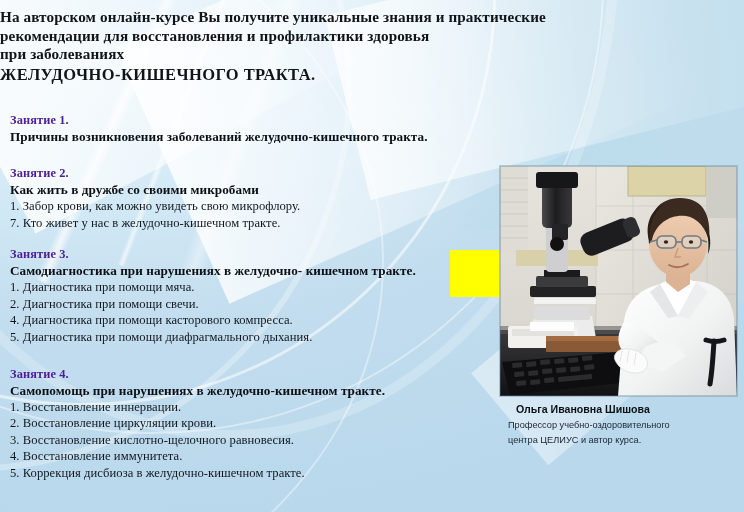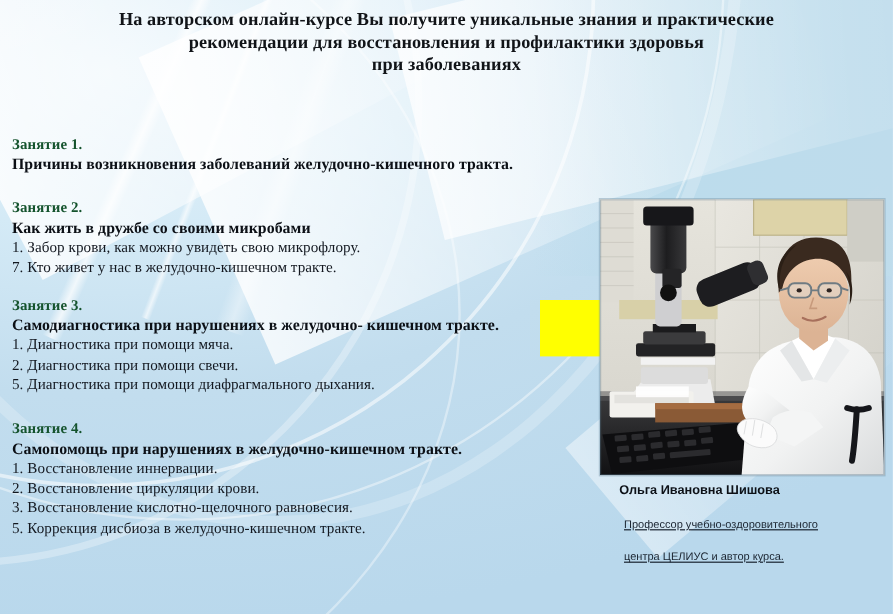--- a/index.html
+++ b/index.html
@@ -109,21 +109,21 @@
     left: 470px; top: 250px; width: 340px; height: 120px;
     transform: rotate(-40deg);
     background: linear-gradient(100deg, rgba(255,255,255,0.45) 0%, rgba(255,255,255,0.05) 70%, rgba(255,255,255,0) 100%);
   }
 
   
   .title-block {
     position: absolute;
     left: 0; top: 8px;
     width: 744px;
-    text-align: center;
+    text-align: left;
     color: #111418;
     font-weight: bold;
     line-height: 1.22;
   }
   .title-line {
     display: block;
     font-size: 15.2px;
     letter-spacing: 0.1px;
     white-space: nowrap;
   }
@@ -135,21 +135,21 @@
 
   
   .lessons {
     position: absolute;
     left: 10px;
     top: 112px;
     width: 470px;
   }
   .lesson { margin-bottom: 2px; }
   .lesson-num {
-    color: #14532d;
+    color: #4c1d95;
     font-weight: bold;
     font-size: 12.4px;
     line-height: 16px;
     margin: 0;
     letter-spacing: 0.1px;
   }
   .lesson-title {
     color: #0c1016;
     font-weight: bold;
     font-size: 13.2px;
@@ -202,22 +202,21 @@
     font-size: 10.6px;
     font-weight: bold;
     color: #0d1117;
     line-height: 14px;
     margin: 0 0 3px 12px;
   }
   .caption-role {
     font-size: 9.2px;
     color: #1a2430;
     line-height: 11.4px;
-    margin: 16px;
-    text-decoration: underline;
+    margin: 4px;
   }
 </style>
 </head>
 <body>
 
 <div id="slide">
 
   <div class="bg-base"></div>
   <div class="bg-right-flat"></div>
   <div class="swoosh">
@@ -233,20 +232,21 @@
     <div class="tri tri-b"></div>
     <div class="tri tri-c"></div>
     <div class="tri tri-d"></div>
     <div class="tri tri-e"></div>
   </div>
 
   <div class="title-block">
     <span class="title-line">На авторском онлайн-курсе Вы получите уникальные знания и практические</span>
     <span class="title-line">рекомендации для восстановления и профилактики здоровья</span>
     <span class="title-line">при заболеваниях</span>
+    <span class="title-line big">ЖЕЛУДОЧНО-КИШЕЧНОГО ТРАКТА.</span>
   </div>
 
   <div class="lessons">
 
     <div class="lesson">
       <p class="lesson-num">Занятие 1.</p>
       <p class="lesson-title">Причины возникновения заболеваний желудочно-кишечного тракта.</p>
     </div>
 
     <div class="gap-md"></div>
@@ -261,33 +261,35 @@
     </div>
 
     <div class="gap-sm"></div>
 
     <div class="lesson">
       <p class="lesson-num">Занятие 3.</p>
       <p class="lesson-title">Самодиагностика при нарушениях в желудочно- кишечном тракте.</p>
       <ul class="lesson-items">
         <li>1. Диагностика при помощи мяча.</li>
         <li>2. Диагностика при помощи свечи.</li>
+        <li>4. Диагностика при помощи касторового компресса.</li>
         <li>5. Диагностика при помощи диафрагмального дыхания.</li>
       </ul>
     </div>
 
     <div class="gap-md"></div>
 
     <div class="lesson">
       <p class="lesson-num">Занятие 4.</p>
       <p class="lesson-title">Самопомощь при нарушениях в желудочно-кишечном тракте.</p>
       <ul class="lesson-items">
         <li>1. Восстановление иннервации.</li>
         <li>2. Восстановление циркуляции крови.</li>
         <li>3. Восстановление кислотно-щелочного равновесия.</li>
+        <li>4. Восстановление иммунитета.</li>
         <li>5. Коррекция дисбиоза в желудочно-кишечном тракте.</li>
       </ul>
     </div>
 
   </div>
 
   <div class="yellow-box"></div>
 
   <div class="photo">
     <svg width="237" height="230" viewBox="0 0 237 230">

